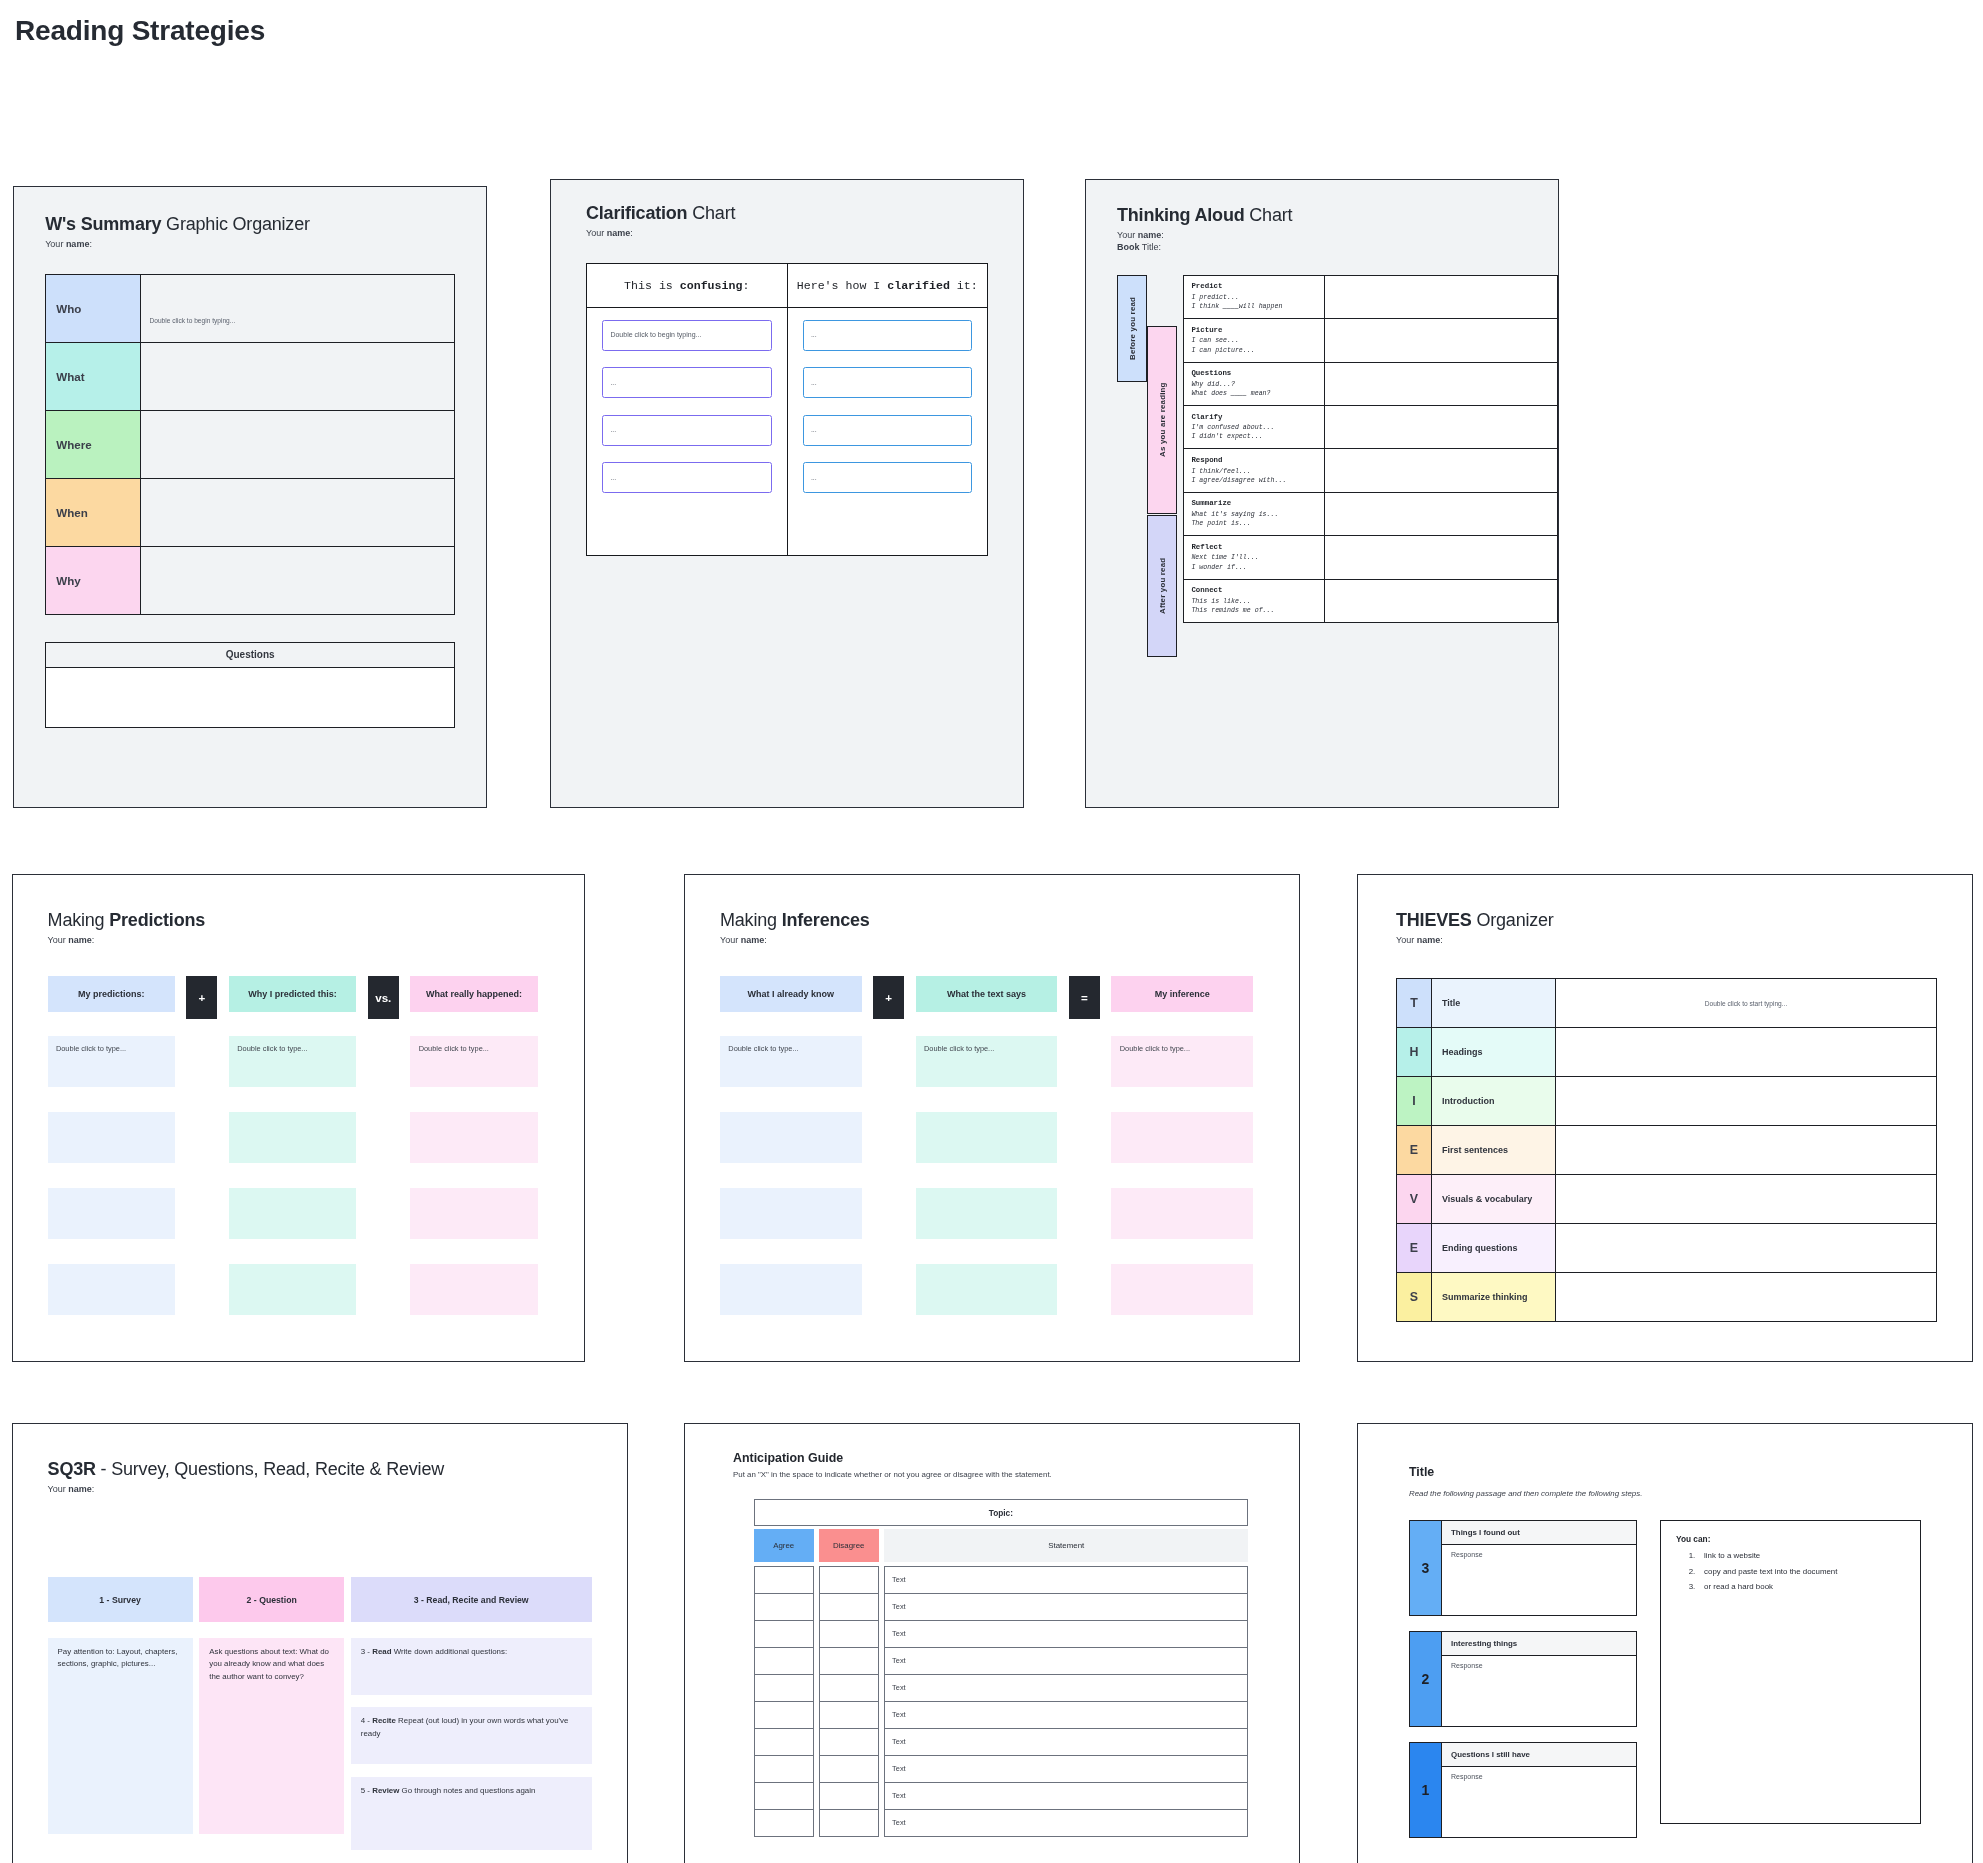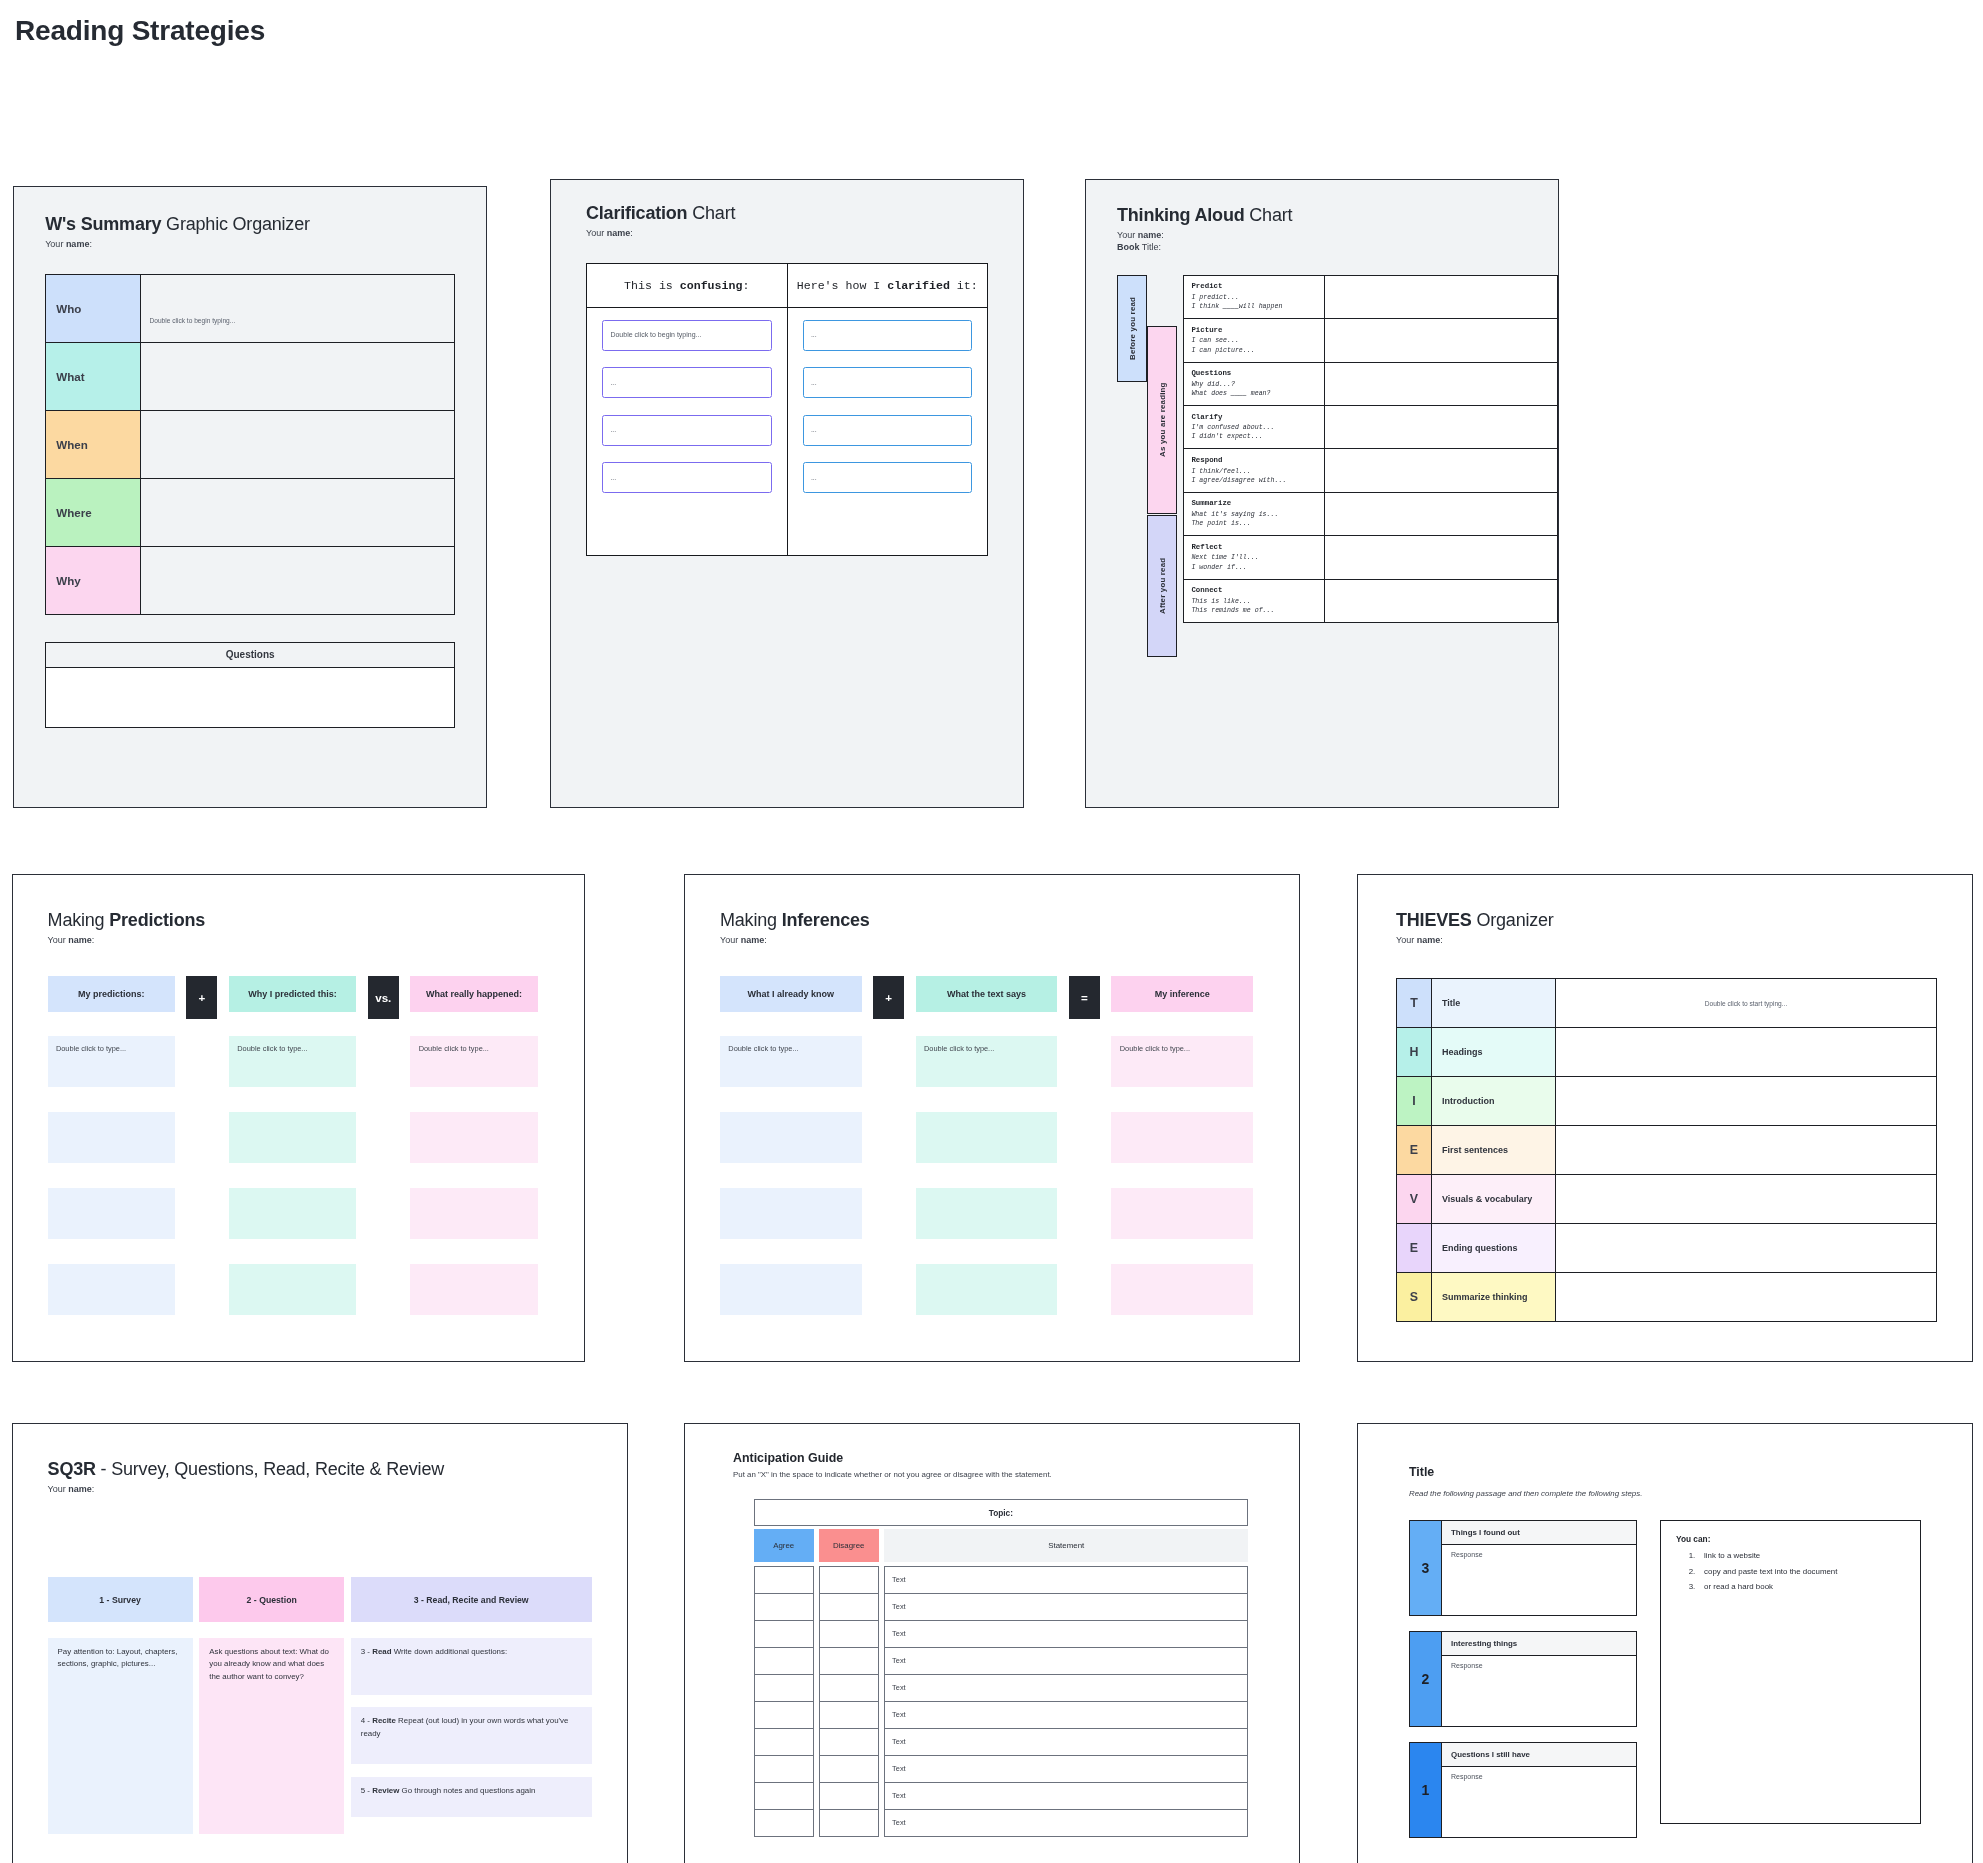--- a/index.html
+++ b/index.html
@@ -137,25 +137,25 @@
         <tbody>
             <tr>
           <td class="ws-lbl" style="background:#cde0fb;">Who</td>
           <td class="ws-ph">Double click to begin typing...</td>
         </tr>
         <tr>
           <td class="ws-lbl" style="background:#b6f0e9;">What</td>
           <td class="ws-ph"></td>
         </tr>
         <tr>
+          <td class="ws-lbl" style="background:#baf2bf;">Where</td>
+          <td class="ws-ph"></td>
+        </tr>
+        <tr>
           <td class="ws-lbl" style="background:#fcd9a1;">When</td>
-          <td class="ws-ph"></td>
-        </tr>
-        <tr>
-          <td class="ws-lbl" style="background:#baf2bf;">Where</td>
           <td class="ws-ph"></td>
         </tr>
         <tr>
           <td class="ws-lbl" style="background:#fcd6ef;">Why</td>
           <td class="ws-ph"></td>
         </tr>
       </tbody>
         </table>
       <div style="margin-top:27px;">
         <div class="q-head">Questions</div>
@@ -477,21 +477,21 @@
         </div>
 
         <div style="flex:1;">
           <div class="sq-head" style="background:#dcdcfa; height:45px;">3 - Read, Recite and Review</div>
           <div class="sq-body" style="background:#eeeefc; height:57px; margin-top:15.7px;">
             <span>3 - </span><b>Read</b><span> Write down additional questions:</span>
           </div>
           <div class="sq-body" style="background:#eeeefc; height:57px; margin-top:12.4px;">
             <span>4 - </span><b>Recite</b><span> Repeat (out loud) in your own words what you've ready</span>
           </div>
-          <div class="sq-body" style="background:#eeeefc; height:40px; margin-top:12.4px;">
+          <div class="sq-body" style="background:#eeeefc; height:73px; margin-top:12.4px;">
             <span>5 - </span><b>Review</b><span> Go through notes and questions again</span>
           </div>
         </div>
       </div>
     </div>
   </div>
 
   <div class="card" style="left:684px; top:1376px; width:616px; height:479px;">
     <div style="padding:26.5px 51px 0 48px;">
       <div class="ag-title">Anticipation Guide</div>

